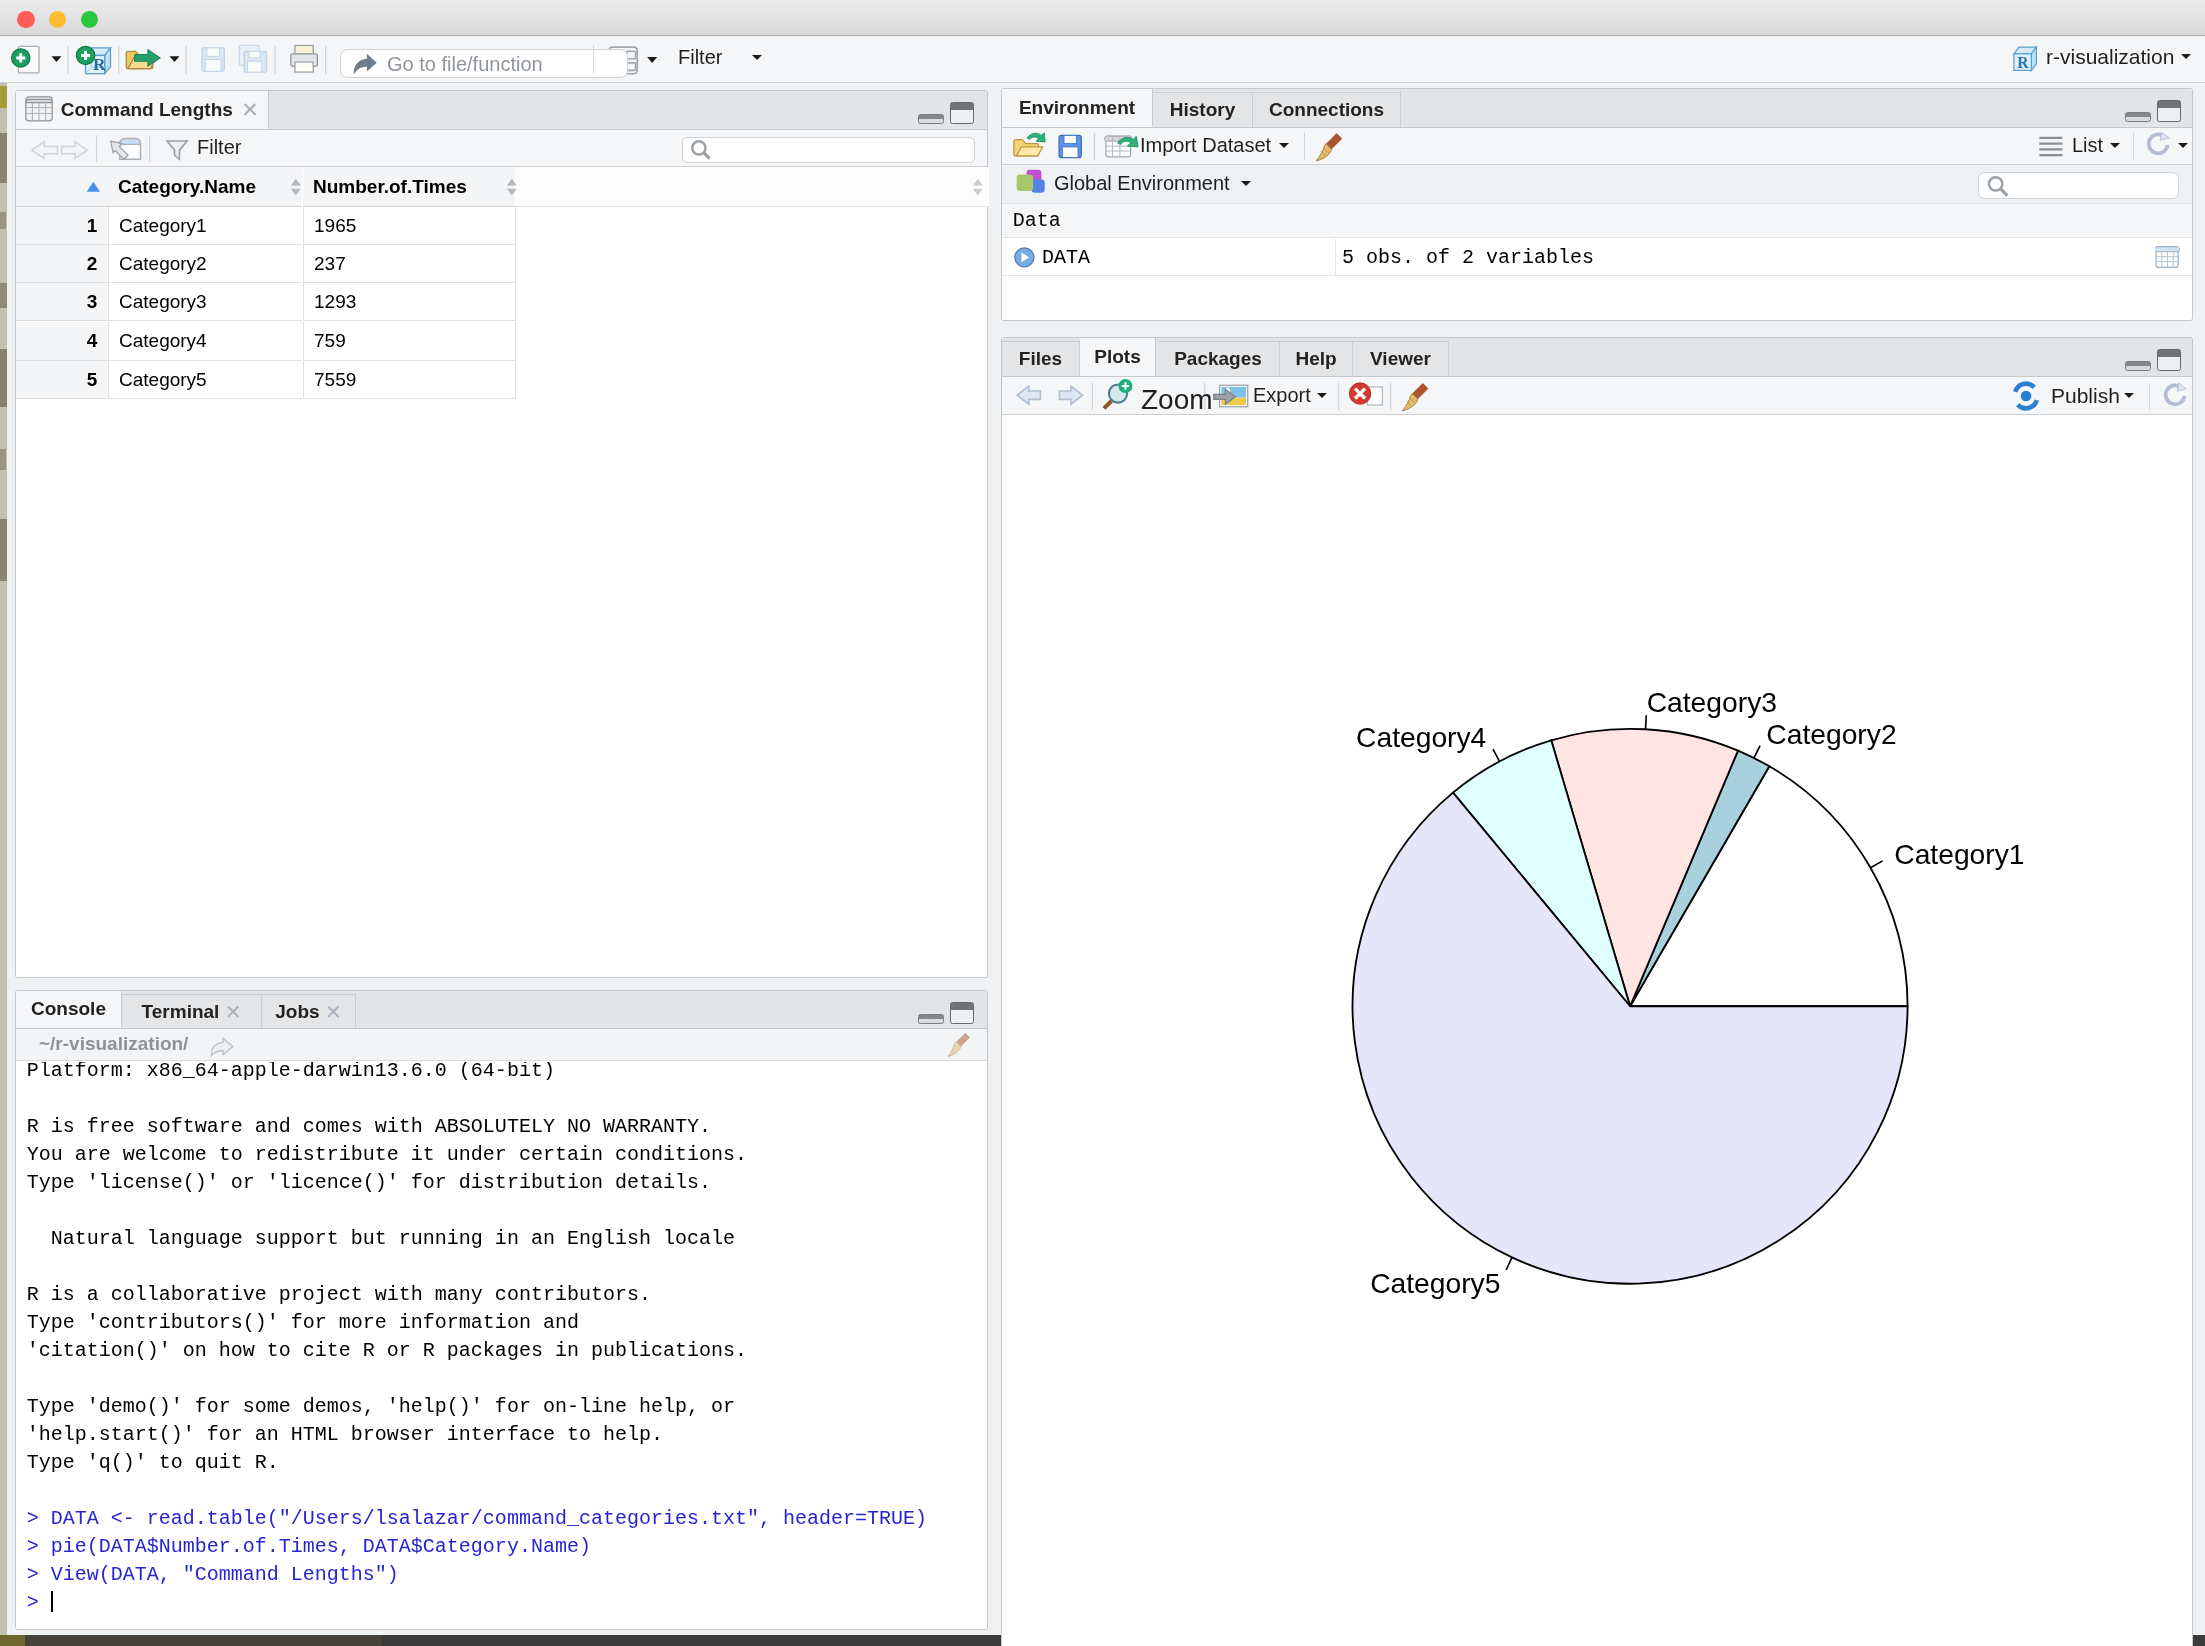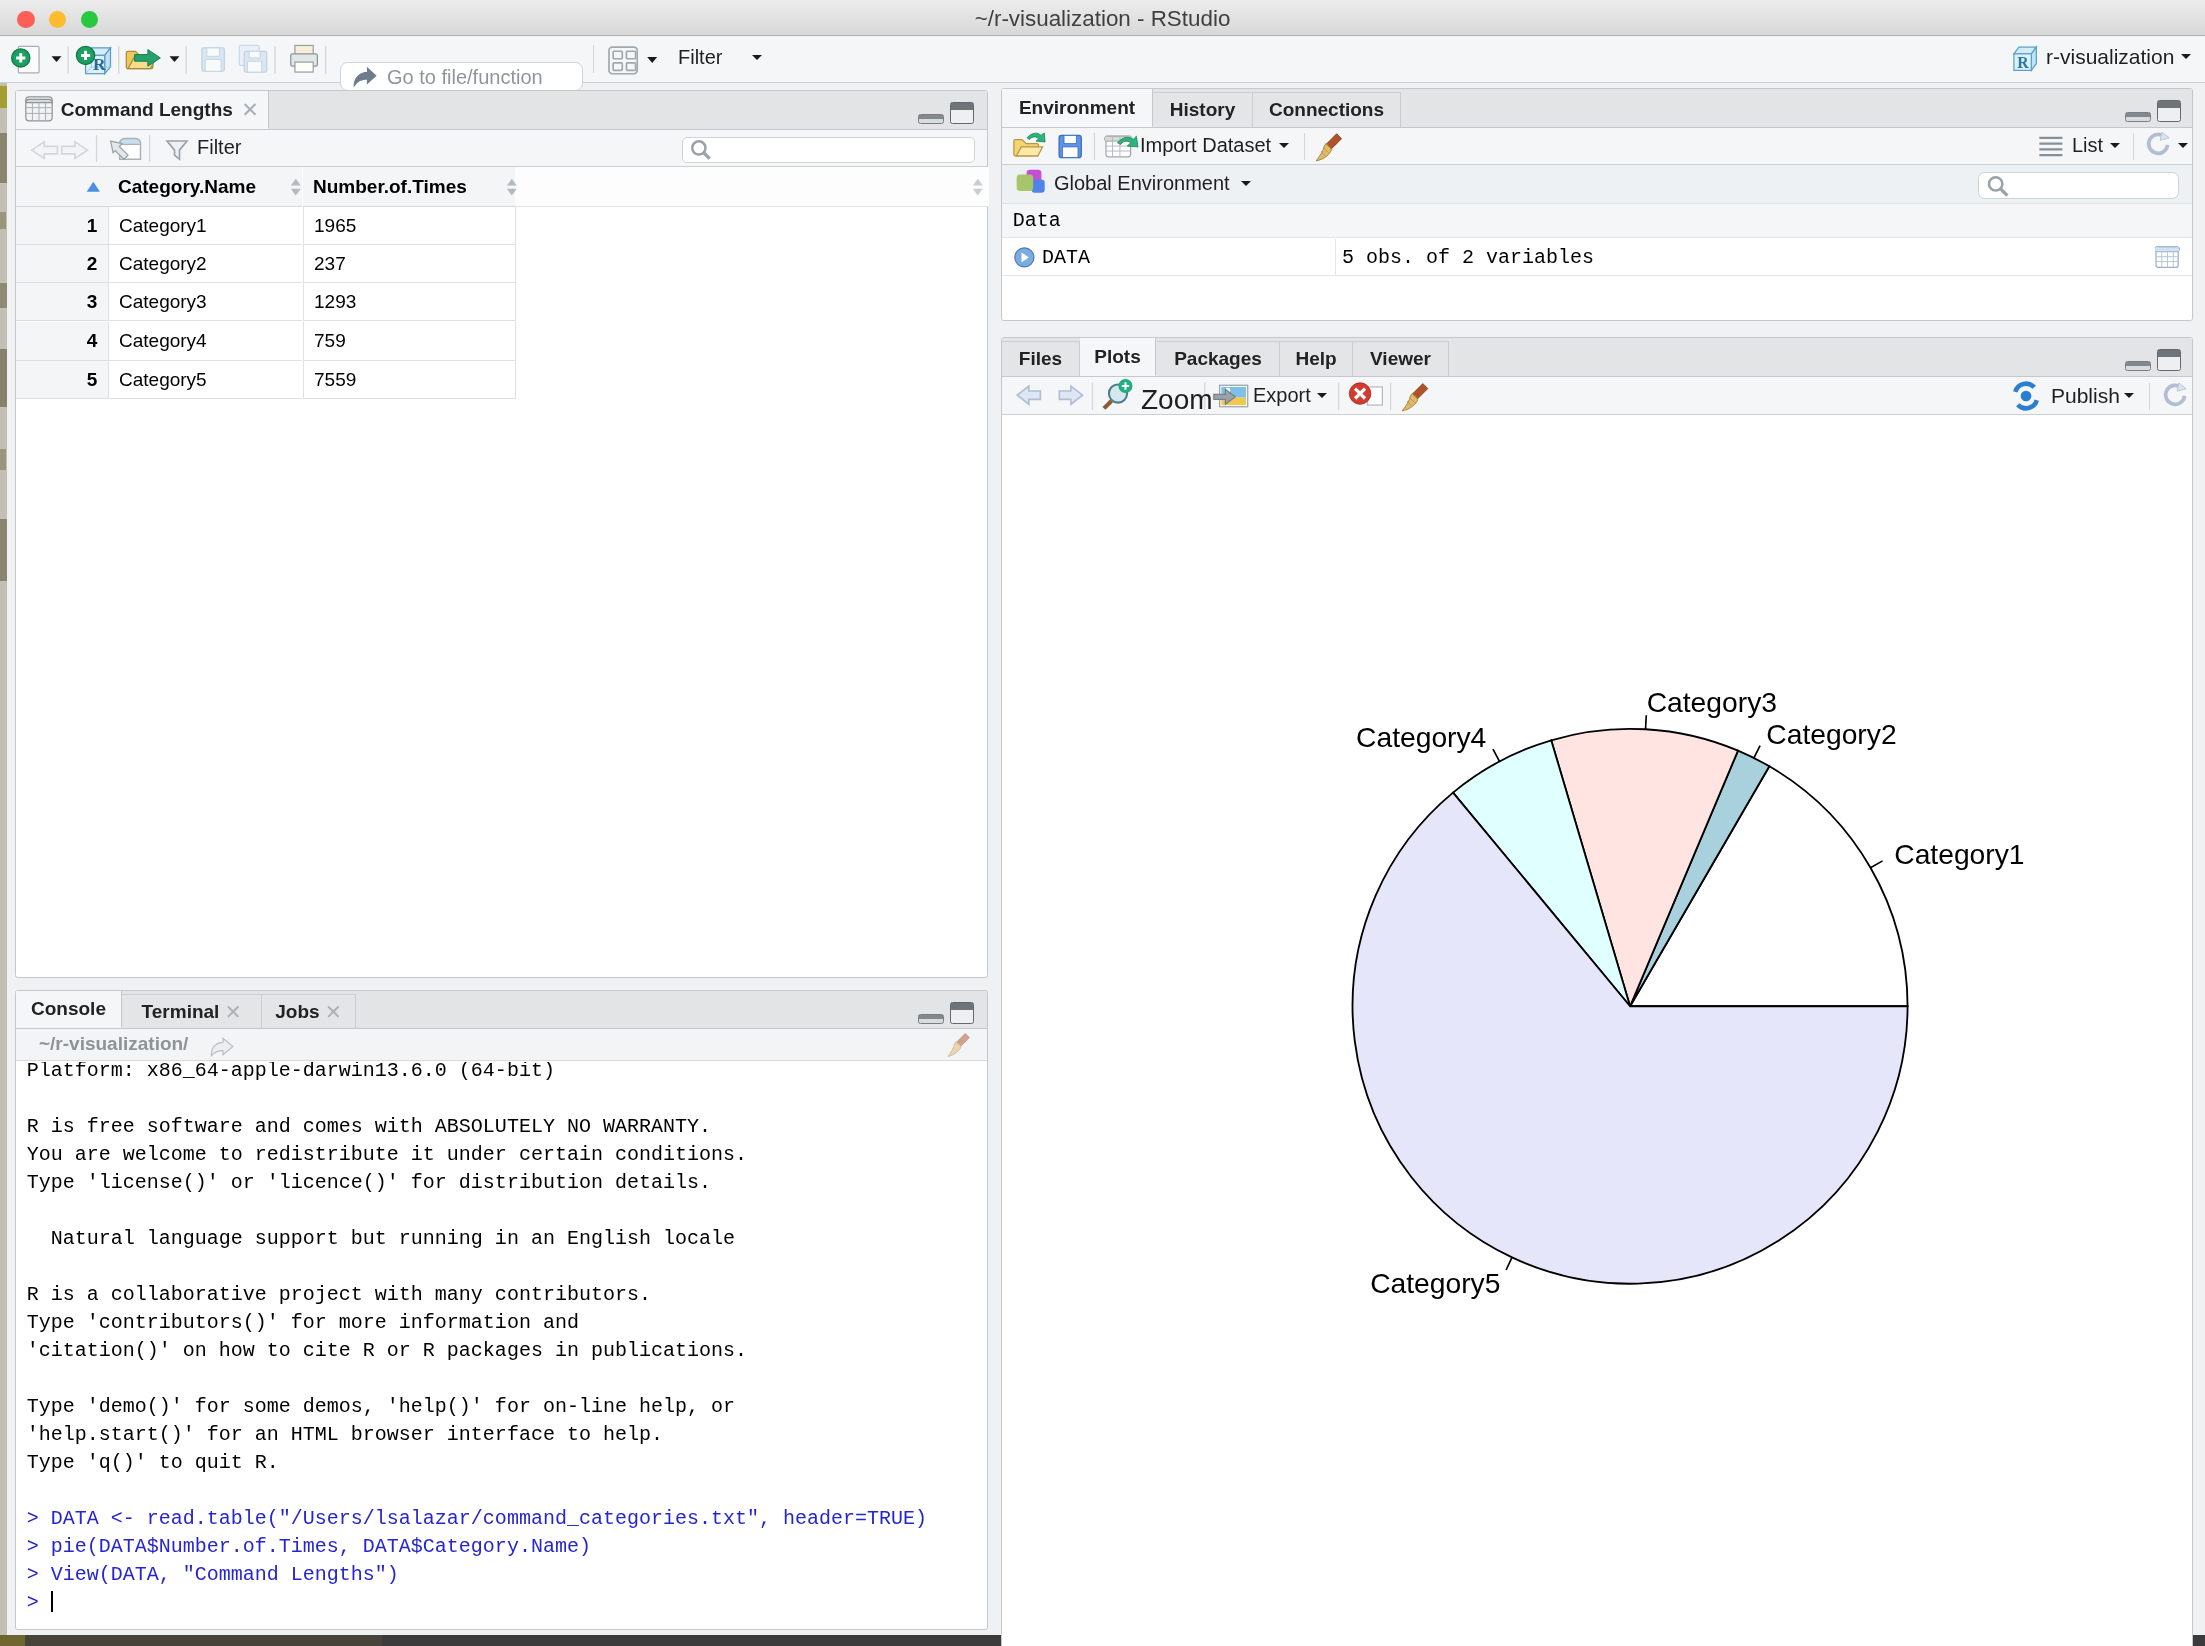--- a/index.html
+++ b/index.html
@@ -56,21 +56,20 @@
 <div style="position:absolute;left:0;top:86px;width:6.6px;height:21.6px;background:#a49f34;"></div>
 
 <div style="position:absolute;left:0;top:1635px;width:2205px;height:11.6px;background:#3b3b3b;"></div>
 <div style="position:absolute;left:0;top:1635px;width:382px;height:11.6px;background:#45433a;"></div>
 <div style="position:absolute;left:0;top:1635px;width:25px;height:11.6px;background:#6e6830;"></div>
 
 <div id="titlebar">
  <div class="light" style="left:17.4px;background:#ff5f57;"></div>
  <div class="light" style="left:49px;background:#febc2e;"></div>
  <div class="light" style="left:81px;background:#28c840;"></div>
- <div class="title">~/r-visualization - RStudio</div>
 </div>
 
 <div id="maintoolbar">
  <svg width="2205" height="46" viewBox="0 0 2654 55">
 
   <g>
    <rect x="22" y="11" width="25" height="32" rx="1.5" fill="#fcfcfc" stroke="#a8aeb3" stroke-width="1.5"></rect>
    <circle cx="25" cy="25" r="11" fill="#1d9f62" stroke="#0d7a45" stroke-width="1.5"></circle>
    <path d="M19.5 25 h11 M25 19.5 v11" stroke="#fff" stroke-width="3.5"></path>
   </g>
@@ -126,21 +125,21 @@
   <path d="M779 24 l12 0 l-6 7 z" fill="#1a1a1a"></path>
 
   <g>
    <path d="M2424 20 L2430 12 L2451 12 L2445 20 Z" fill="#d4ecfa" stroke="#59a2cc" stroke-width="1.5"></path>
    <path d="M2445 20 L2451 12 L2451 32 L2445 40 Z" fill="#bfe2f5" stroke="#59a2cc" stroke-width="1.5"></path>
    <rect x="2424" y="20" width="21" height="20" fill="#d9eefa" fill-opacity="0.85" stroke="#59a2cc" stroke-width="1.5"></rect>
    <text x="2428" y="37" font-size="19" fill="#2778a8" font-family="Liberation Serif" font-weight="bold">R</text>
   </g>
  </svg>
  
- <div class="searchbox" style="left:340px;top:25px;width:243px;height:29px;border-radius:7.5px;">
+ <div class="searchbox" style="left:340px;top:12px;width:288px;height:29px;border-radius:7.5px;">
    <svg width="33" height="27.4" style="position:absolute;left:10px;top:0.8px;" viewBox="0 0 40 33">
      <path d="M4 26 c0 -10 8 -16 16 -16 l0 -5 l10 9 l-10 9 l0 -5 c-6 0 -12 2 -16 8 z" fill="#6e7d8b" stroke="#6e7d8b" stroke-width="1.5"></path>
    </svg>
    <span style="position:absolute;left:46px;top:3.3px;font-size:20px;color:#8f959a;">Go to file/function</span>
  </div>
  <div class="sep" style="left:593px;"></div>
  <span style="position:absolute;left:678px;top:9.1px;font-size:20px;color:#1f1f1f;">Filter</span>
  <span class="caret" style="position:absolute;left:752px;top:18.3px;"></span>
  <span style="position:absolute;left:2046px;top:7.5px;font-size:21px;color:#1f1f1f;">r-visualization</span>
  <span class="caret" style="position:absolute;left:2181px;top:17.4px;"></span>

